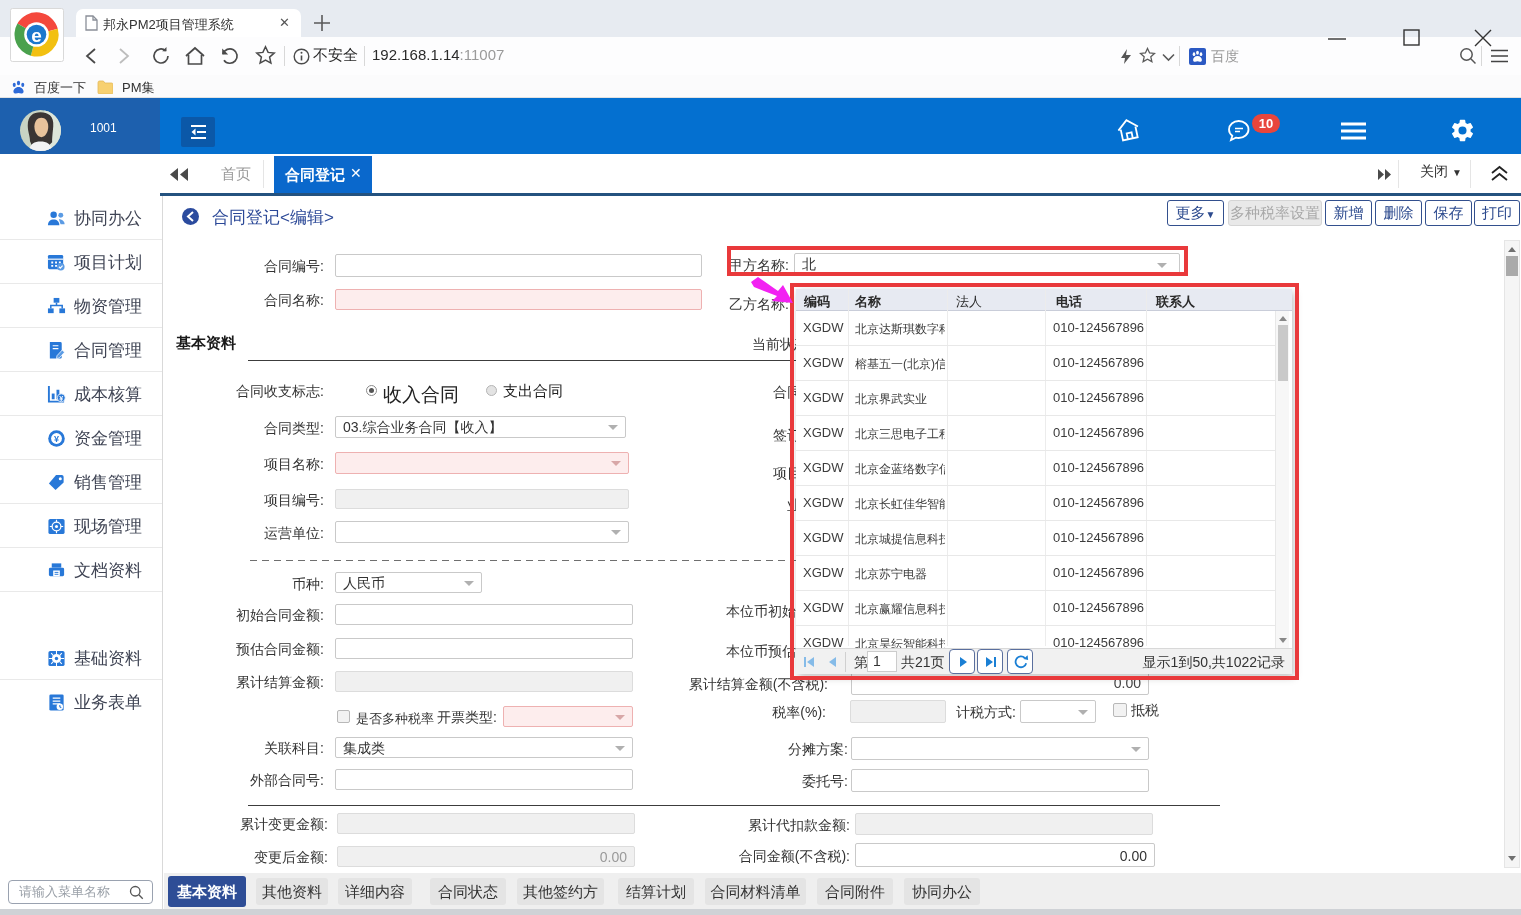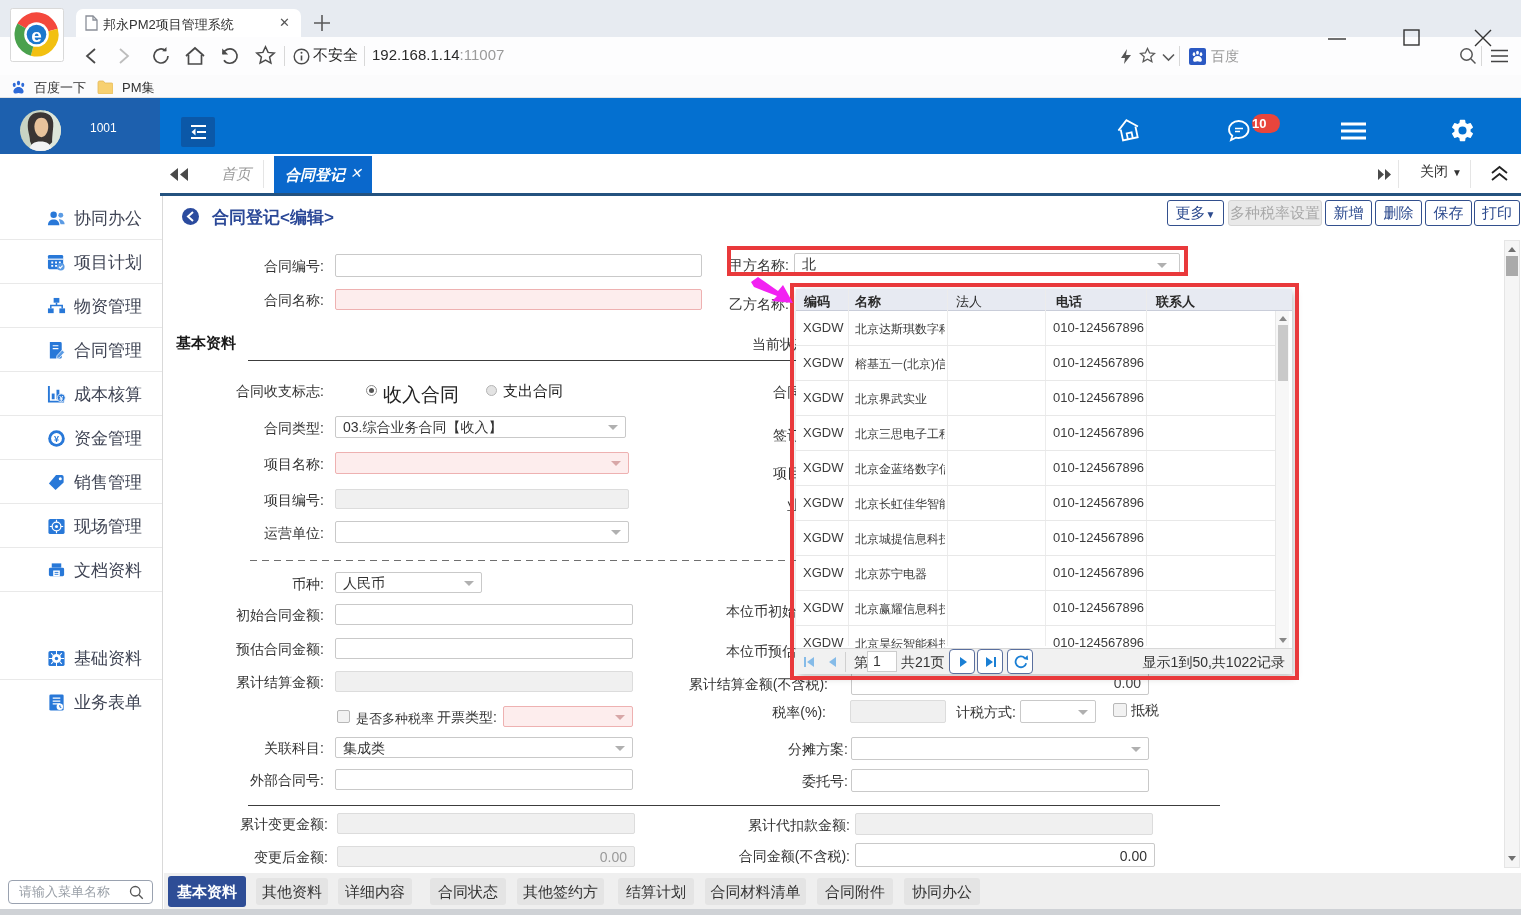--- a/index.html
+++ b/index.html
@@ -22,21 +22,21 @@
   #hdrmain { left:160px; top:98px; width:1361px; height:56px; background:#0470d0; }
   #collapsebtn { left:181px; top:117px; width:34px; height:30px; background:#0b58a8; border-radius:2px; }
   #searchbox { left:237px; top:116px; width:200px; height:31px; background:#eef1f4; border-radius:3px;
      font-size:13px; color:#959ba3; line-height:31px; padding-left:13px; }
   #num1001 { left:90px; top:117px; width:40px; color:#fff; font-size:12px; line-height:22px; }
   
   #trleft { left:0; top:154px; width:160px; height:42px; background:#0470d0; color:#fff;
      font-size:15px; font-weight:bold; text-align:center; line-height:39px; }
   #trmain { left:160px; top:154px; width:1361px; height:39px; background:#fff; }
   #navstrip { left:160px; top:193px; width:1361px; height:3px; background:#24527f; }
-  .vtab { position:absolute; top:0; height:39px; line-height:39px; font-size:15px;font-style:italic; }
+  .vtab { position:absolute; top:0; height:39px; line-height:39px; font-size:15px; }
   
   #sidebar { left:0; top:196px; width:163px; height:713px; background:#fff; border-right:1px solid #d9d9d9; }
   .mitem { position:absolute; left:0; width:162px; height:44px; border-bottom:1px solid #e9e9e9; }
   .mitem .mi { position:absolute; left:47px; top:13px; width:19px; height:19px; }
   .mitem .mt { position:absolute; left:74px; top:11px; font-size:17px; color:#3f4454; }
   #menusearch { left:8px; top:880px; width:145px; height:24px; border:1px solid #9aa2b0; border-radius:4px;
      font-size:13px; color:#9aa0a8; line-height:22px; padding-left:10px; background:#fff; }
   
   #content { left:164px; top:196px; width:1357px; height:713px; background:#fff; }
   .lbl { position:absolute; font-size:14px; color:#333; text-align:right; white-space:nowrap; }
@@ -213,21 +213,21 @@
     <g transform="rotate(-12 13.5 13)">
     <path d="M3.5 11.5L13.5 3l10 8.5" fill="none" stroke="#fff" stroke-width="1.8"></path>
     <path d="M6 11v11h15V11" fill="none" stroke="#fff" stroke-width="1.8"></path>
     <path d="M11 22v-6h5v6" fill="none" stroke="#fff" stroke-width="1.8"></path>
     </g>
   </svg>
   <svg class="abs" style="left:1227px;top:119px" width="26" height="24" viewBox="0 0 26 24">
     <path d="M2 10.5C2 5.8 6.3 2 11.7 2s9.8 3.8 9.8 8.5-4.4 8.5-9.8 8.5c-1 0-2-.1-2.9-.4L4 21l1.3-4.2C3.2 15.2 2 13 2 10.5z" fill="none" stroke="#fff" stroke-width="1.8"></path>
     <path d="M8 9.5h8M8 12.5h5" stroke="#fff" stroke-width="1.4"></path>
   </svg>
-  <div class="abs" style="left:1252px;top:114px;min-width:28px;height:19px;background:#e8453c;border-radius:10px;color:#fff;font-size:13px;font-weight:bold;text-align:left;line-height:19px">10</div>
+  <div class="abs" style="left:1252px;top:114px;min-width:28px;height:19px;background:#e8453c;border-radius:10px;color:#fff;font-size:13px;font-weight:bold;text-align:center;line-height:19px">10</div>
   <svg class="abs" style="left:1340px;top:122px" width="27" height="18" viewBox="0 0 27 18">
     <path d="M1 2h25M1 9h25M1 16h25" stroke="#fff" stroke-width="3"></path>
   </svg>
   <svg class="abs" style="left:1449px;top:117px" width="27" height="27" viewBox="0 0 24 24">
     <path fill="#fff" fill-rule="evenodd" d="M19.14 12.94c.04-.3.06-.61.06-.94 0-.32-.02-.64-.07-.94l2.03-1.58a.49.49 0 0 0 .12-.61l-1.92-3.32a.49.49 0 0 0-.59-.22l-2.39.96c-.5-.38-1.03-.7-1.62-.94L14.4 2.81a.48.48 0 0 0-.48-.41h-3.84c-.24 0-.43.17-.47.41L9.25 5.35c-.59.24-1.13.57-1.62.94l-2.39-.96a.49.49 0 0 0-.59.22L2.74 8.87c-.12.21-.08.47.12.61l2.03 1.58c-.05.3-.09.63-.09.94s.02.64.07.94l-2.03 1.58a.49.49 0 0 0-.12.61l1.92 3.32c.12.22.37.29.59.22l2.39-.96c.5.38 1.03.7 1.62.94l.36 2.54c.05.24.24.41.48.41h3.84c.24 0 .44-.17.47-.41l.36-2.54c.59-.24 1.13-.56 1.62-.94l2.39.96c.22.08.47 0 .59-.22l1.92-3.32a.49.49 0 0 0-.12-.61l-2.01-1.58zM12 15.6A3.6 3.6 0 1 1 12 8.4a3.6 3.6 0 0 1 0 7.2z"></path>
   </svg>
 
   <div class="abs" id="trmain"></div>
   <div class="abs" id="navstrip"></div>
 
@@ -355,21 +355,21 @@
     </svg>
   </div>
 
   <div class="abs" id="content"></div>
 
   <div class="abs" style="left:182px;top:208px;width:17px;height:17px;border-radius:50%;background:#2b4b9e">
     <svg style="position:absolute;left:4px;top:3px" width="9" height="11" viewBox="0 0 9 11">
         <path d="M7 1L2 5.5 7 10" fill="none" stroke="#fff" stroke-width="2"></path>
       </svg>
   </div>
-  <div class="abs" style="left:212px;top:206px;font-size:17px;font-weight:bold;color:#2b4897">合同登记&lt;编辑&gt;</div>
+  <div class="abs" style="left:212px;top:206px;font-size:17px;font-weight:normal;color:#2b4897">合同登记&lt;编辑&gt;</div>
 
   <div class="btn" style="left:1167px;width:57px">更多<span style="font-size:10px">▼</span></div>
   <div class="btn d" style="left:1228px;width:94px">多种税率设置</div>
   <div class="btn" style="left:1325px;width:47px">新增</div>
   <div class="btn" style="left:1375px;width:47px">删除</div>
   <div class="btn" style="left:1425px;width:47px">保存</div>
   <div class="btn" style="left:1474px;width:46px">打印</div>
 
   <div class="lbl" style="left:164px;top:258px;width:160px">合同编号:</div>
   <div class="inp" style="left:335px;top:254px;width:367px;height:23px"></div>

